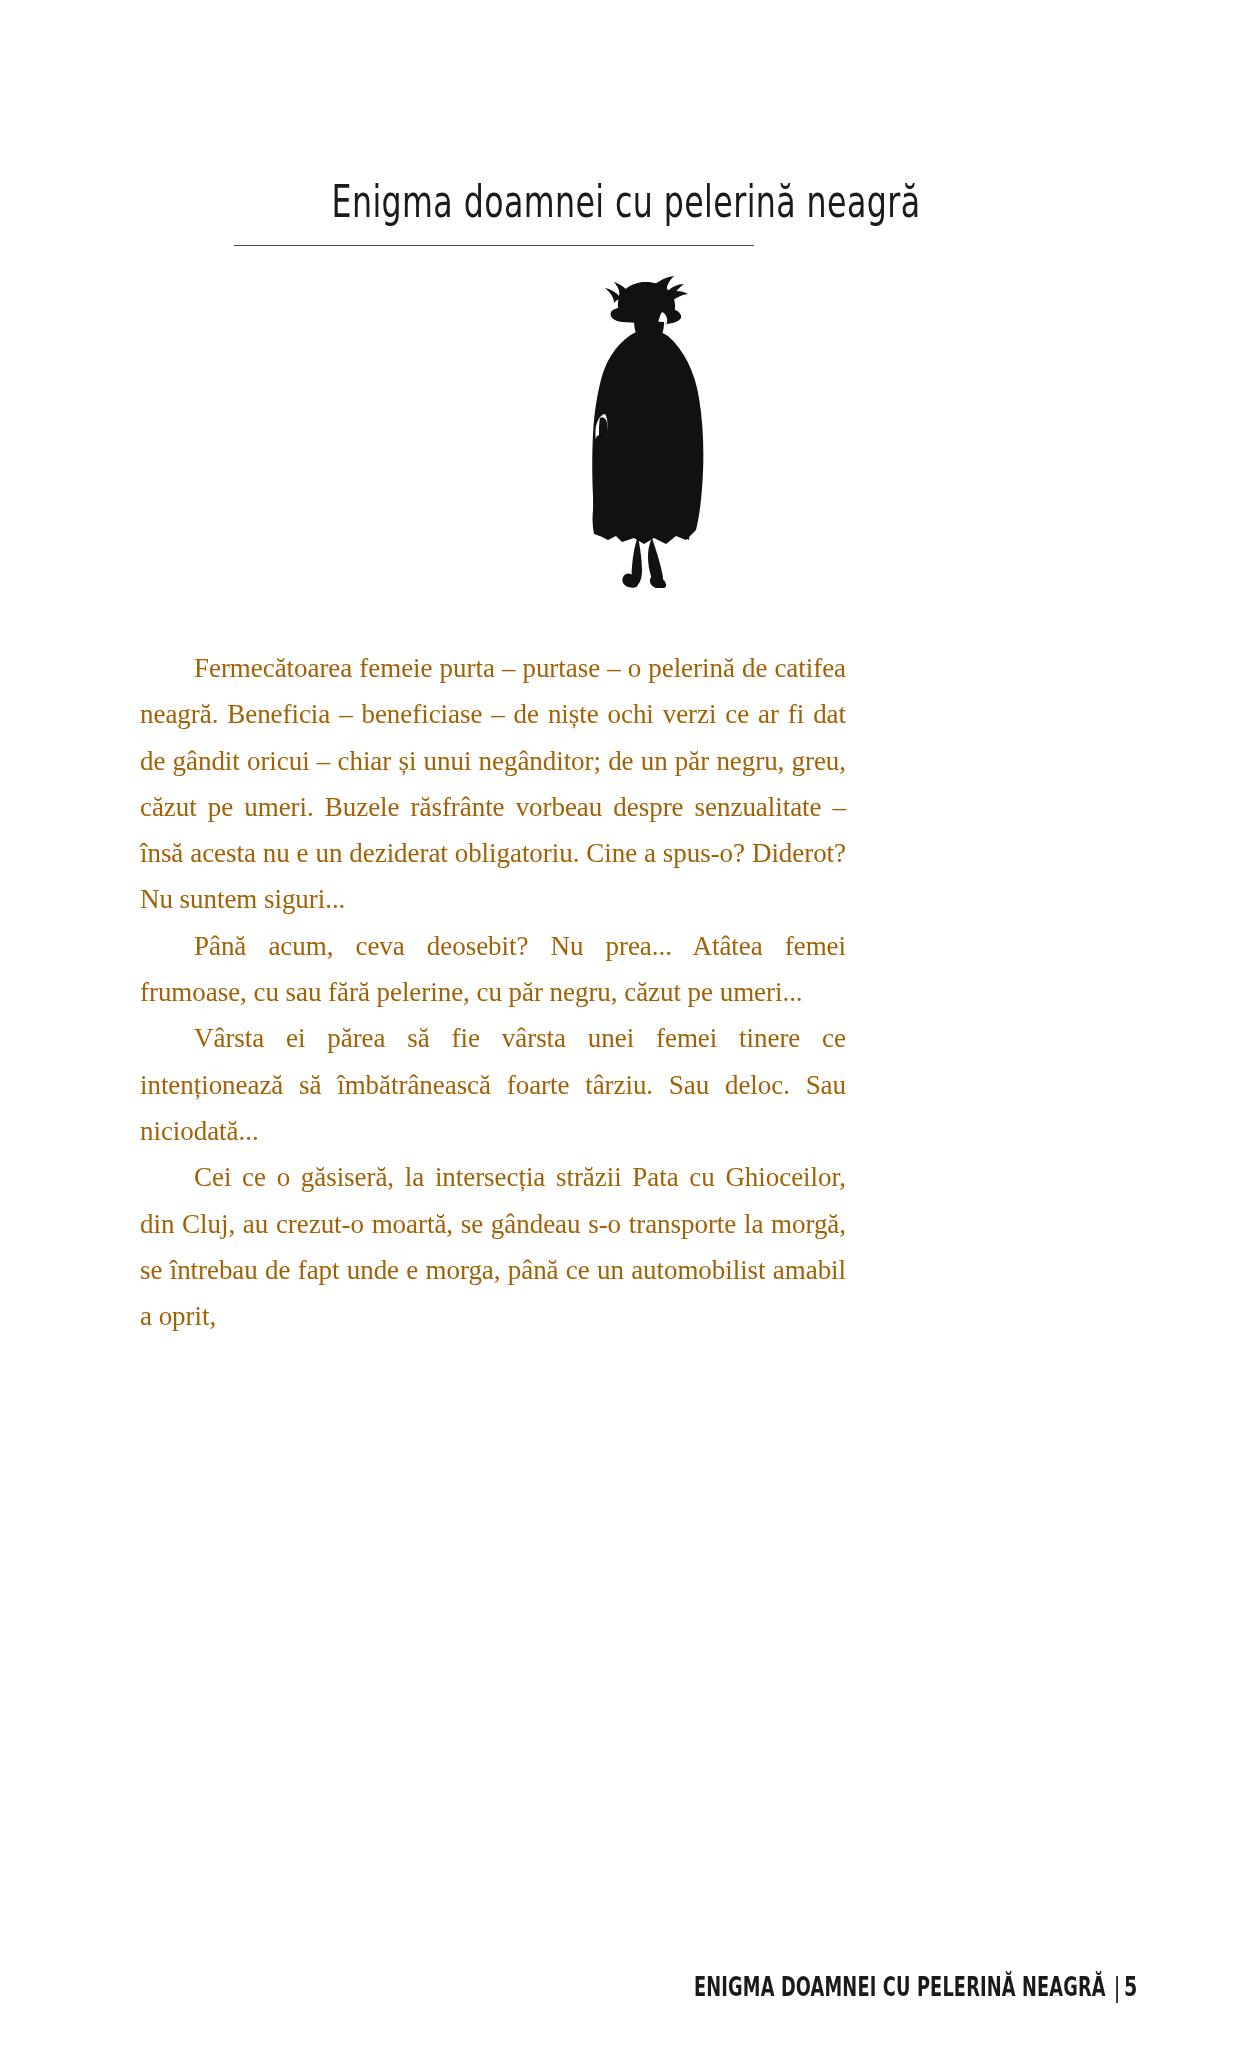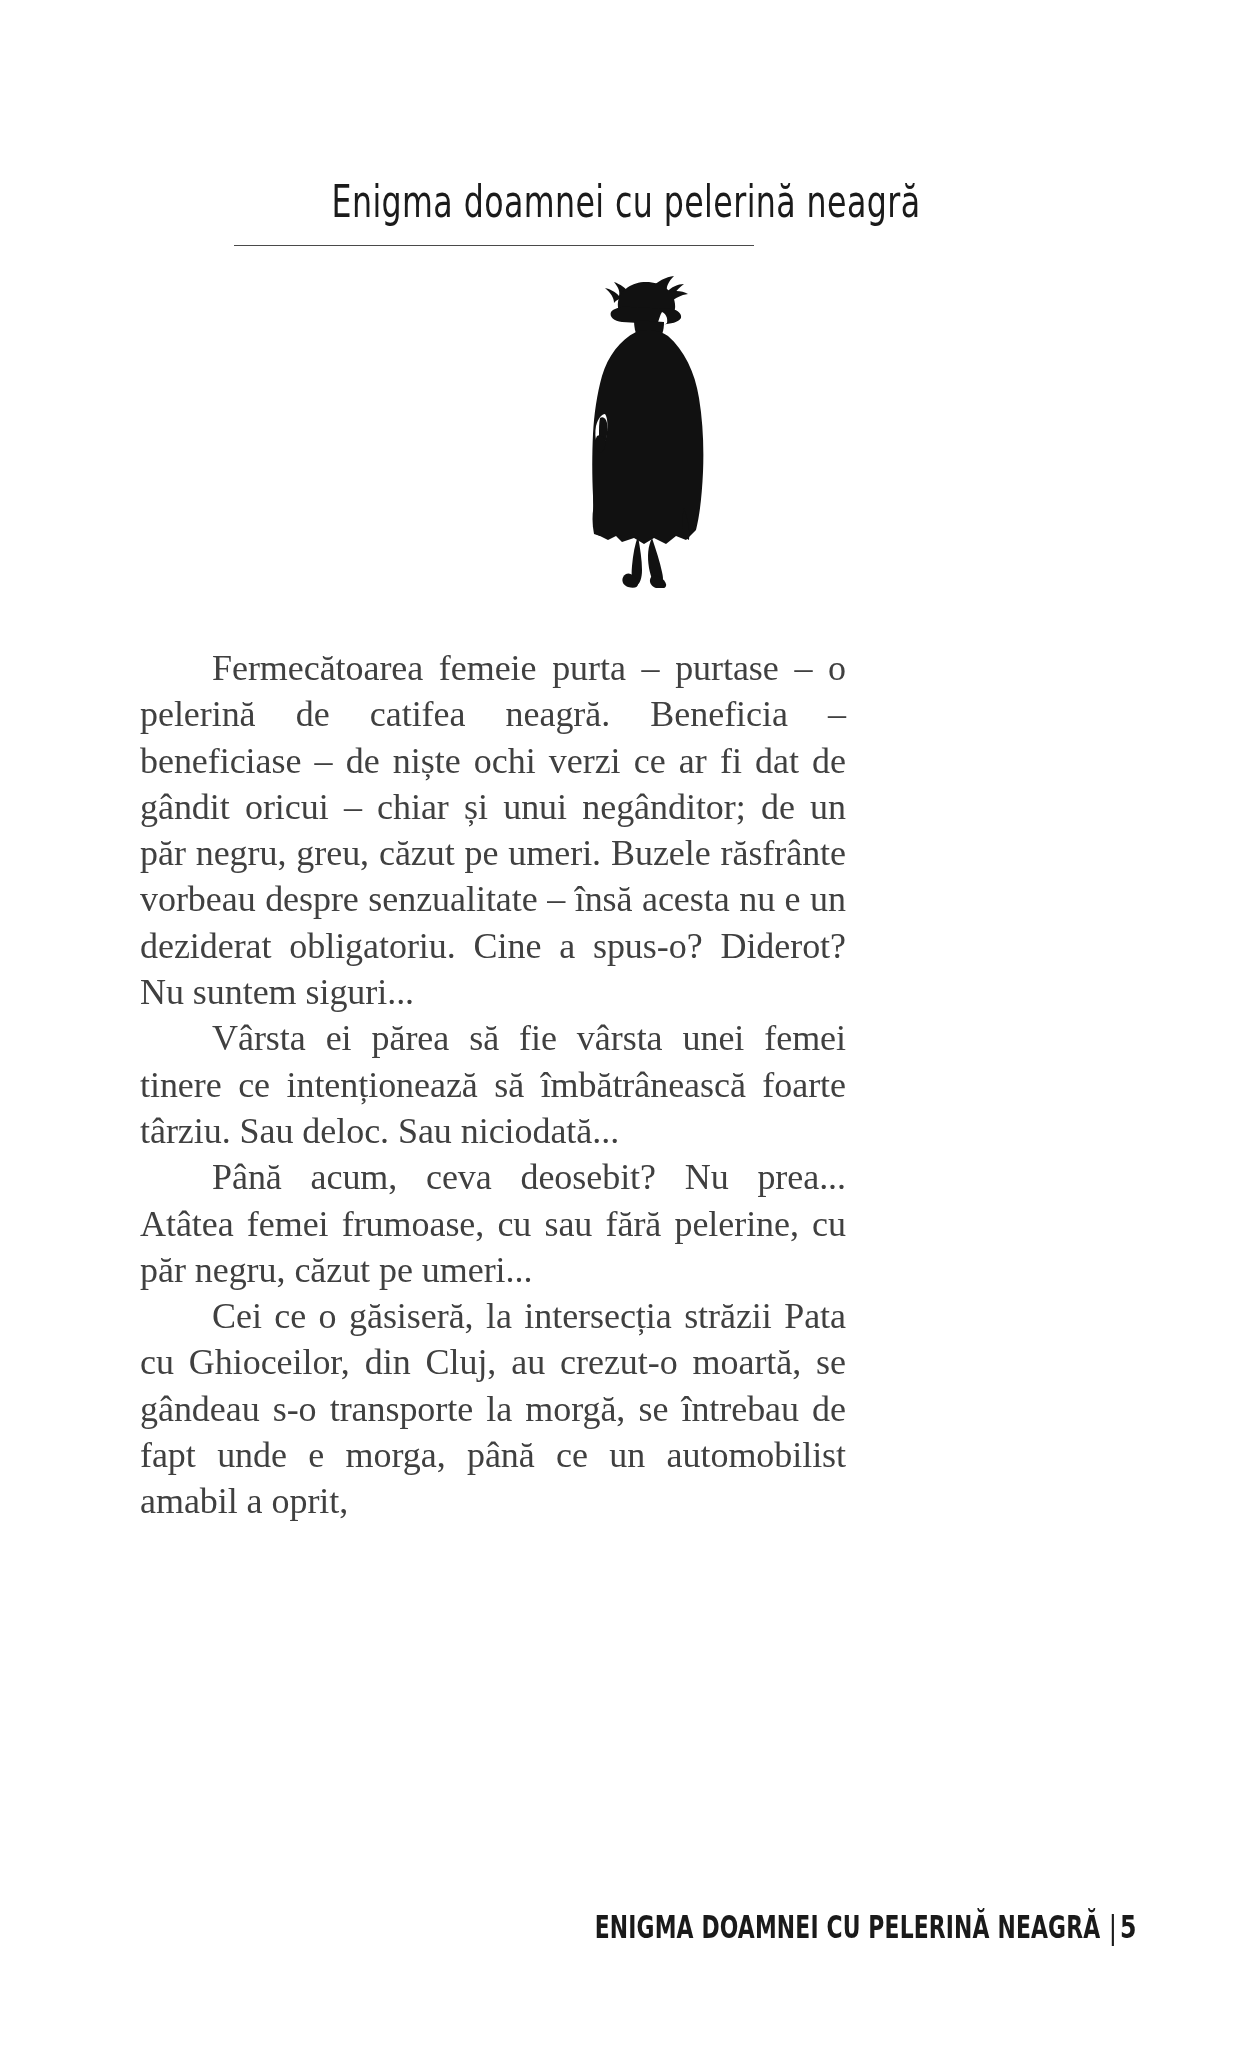--- a/index.html
+++ b/index.html
@@ -63,51 +63,51 @@
     height: 100%;
   }
 
   
   .body-text {
     position: absolute;
     left: 140px;
     top: 645px;
     width: 706px;
     font-family: "Liberation Serif", "DejaVu Serif", serif;
-    font-size: 36px;
+    font-size: 27px;
     line-height: 46.3px;
     text-align: justify;
     text-justify: inter-word;
-    color: #404040;
+    color: #a16207;
     letter-spacing: -0.05px;
   }
   .body-text p {
     margin: 0;
     text-indent: 2.0em;
     text-align: justify;
   }
   .body-text p:last-child {
     text-align: justify;
   }
   .body-text p.first {
     text-indent: 2.0em;
   }
 
   
   .footer {
     position: absolute;
     left: 0;
-    top: 1908px;
+    top: 1972px;
     width: 1252px;
     padding-right: 112px;
     box-sizing: border-box;
     text-align: right;
     font-family: "DejaVu Sans Condensed", "Liberation Sans Narrow", "Liberation Sans", sans-serif;
     font-weight: bold;
-    font-size: 32px;
+    font-size: 26px;
     letter-spacing: 0.2px;
     color: #1a1a1a;
     white-space: nowrap;
   }
   .footer .running-head {
     display: inline-block;
     transform: scaleX(0.76);
     transform-origin: 100% 50%;
   }
   .footer .sep {
@@ -184,22 +184,22 @@
         <path d="M70 306 C74 304 80 308 82 314 C83 319 79 321 72 319
                  C66 317 64 310 70 306 Z"></path>
         <path d="M96 308 C101 306 108 310 110 316 C111 320 106 322 100 320
                  C94 318 92 312 96 308 Z"></path>
       </g>
     </svg>
   </div>
 
   <div class="body-text">
     <p class="first">Fermecătoarea femeie purta – purtase – o pelerină de catifea neagră. Beneficia – beneficiase – de niște ochi verzi ce ar fi dat de gândit oricui – chiar și unui negânditor; de un păr negru, greu, căzut pe umeri. Buzele răsfrânte vorbeau despre senzualitate – însă acesta nu e un deziderat obligatoriu. Cine a spus-o? Diderot? Nu suntem siguri...</p>
+    <p>Până acum, ceva deosebit? Nu prea... Atâtea femei frumoase, cu sau fără pelerine, cu păr negru, căzut pe umeri...</p>
     <p>Vârsta ei părea să fie vârsta unei femei tinere ce intenționează să îmbătrânească foarte târziu. Sau deloc. Sau niciodată...</p>
-    <p>Până acum, ceva deosebit? Nu prea... Atâtea femei frumoase, cu sau fără pelerine, cu păr negru, căzut pe umeri...</p>
     <p>Cei ce o găsiseră, la intersecția străzii Pata cu Ghioceilor, din Cluj, au crezut-o moartă, se gândeau s-o transporte la morgă, se întrebau de fapt unde e morga, până ce un automobilist amabil a oprit,</p>
   </div>
 
   <div class="footer">
     <span class="running-head">ENIGMA DOAMNEI CU PELERINĂ NEAGRĂ</span><span class="sep">|</span><span class="page-number">5</span>
   </div>
 
 </div>
 
 </body></html>

